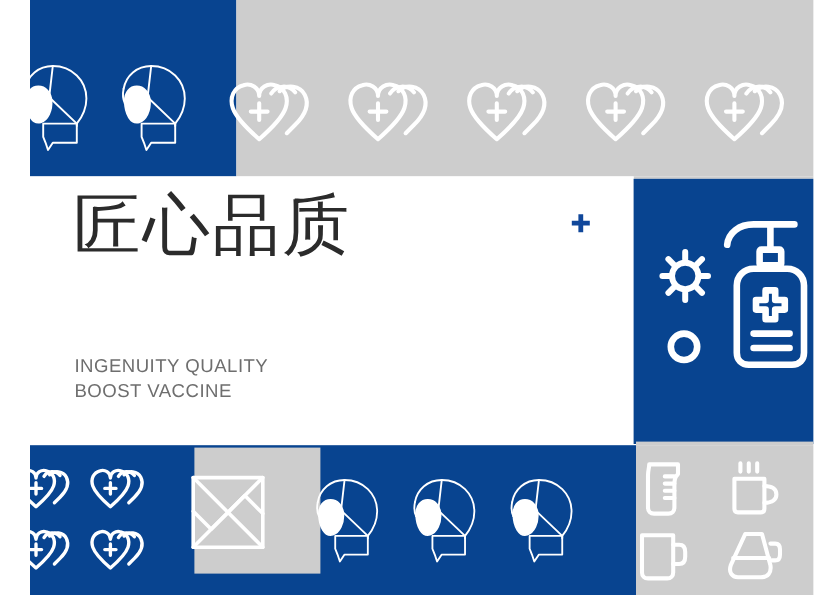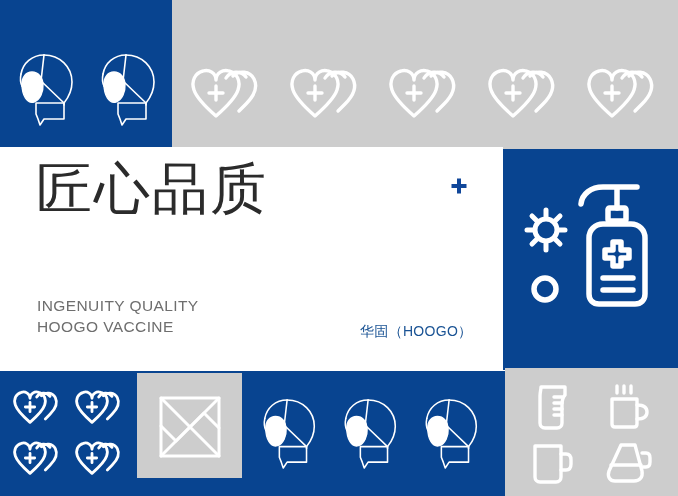--- a/index.html
+++ b/index.html
@@ -12,21 +12,21 @@
   }
   #poster {
     position: relative;
     width: 678px;
     height: 496px;
     background: #ffffff;
     overflow: hidden;
   }
 
   
-  .panel { position: absolute; }
+  .panel { position: absolute; margin-left: 25px; }
   .panel-blue { background: #084490; }
   .panel-gray { background: #cdcdcd; }
   .panel-white { background: #ffffff; }
 
   
   #top-blue-panel   { left: 0;   top: 0;   width: 172px; height: 147px; }
   #top-gray-panel   { left: 172px; top: 0; width: 506px; height: 147px; }
 
   .icon-row {
     position: absolute;
@@ -247,23 +247,22 @@
   </div>
 
   <div class="panel" id="mid-gray-right-strip"></div>
 
   <div class="panel panel-white" id="main-card">
 
     <div class="headline">匠心品质</div>
 
 
     <div id="subtitle">INGENUITY QUALITY
-HOOGO VACCINE</div>
-
-    <div id="brand-mark">华固（HOOGO）</div>
+BOOST VACCINE</div>
+
 
     <div id="title-plus">
       <svg width="18" height="18" viewBox="0 0 18 18">
         <path d="M7 1.5 L11 1.5 L11 7 L16.5 7 L16.5 11 L11 11 L11 16.5 L7 16.5 L7 11 L1.5 11 L1.5 7 L7 7 Z" fill="#10479a"></path>
       </svg>
     </div>
   </div>
 
   <div class="panel panel-blue" id="right-blue-panel">
     <span style="position:absolute;left:18px;top:55px;">

